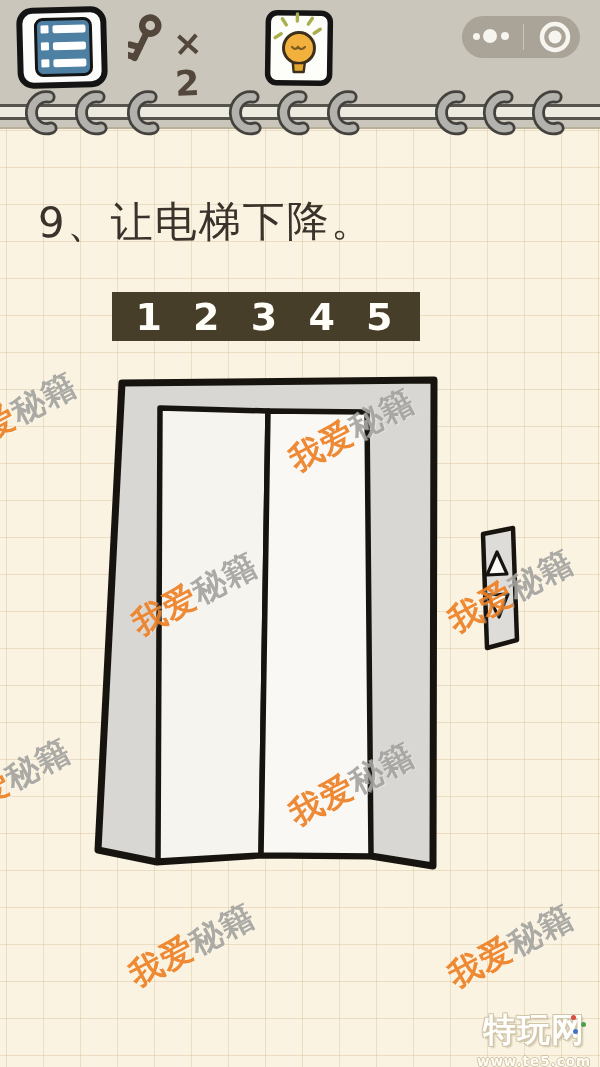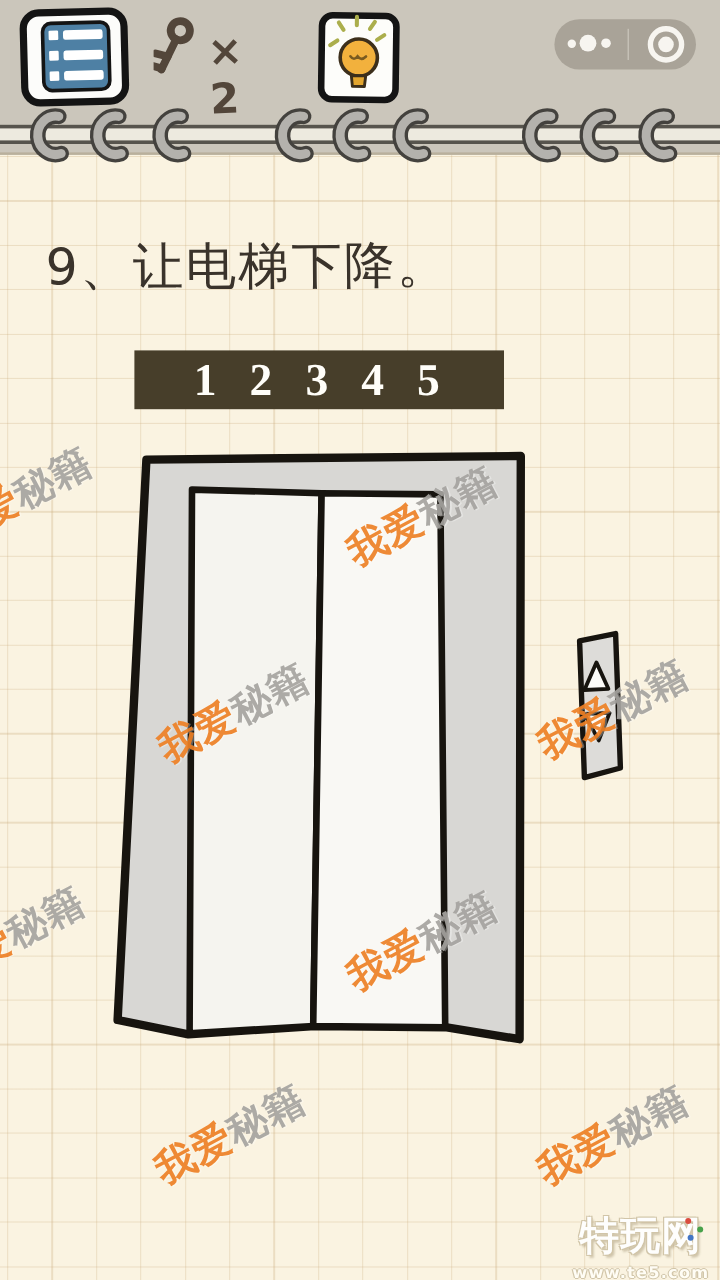--- a/index.html
+++ b/index.html
@@ -27,21 +27,21 @@
   .capsule .dot{position:absolute;background:#f7f5f0;border-radius:50%;}
   .capsule .divider{position:absolute;left:61px;top:8px;width:1px;height:26px;background:rgba(246,243,236,.45);}
   .cap-more{position:absolute;left:0;top:0;width:61px;height:42px;}
   .cap-close{position:absolute;left:62px;top:0;width:56px;height:42px;}
 
   
   .q-title{position:absolute;left:38px;top:194px;font-size:42px;letter-spacing:2px;
     color:#3a332b;font-weight:500;transform:rotate(-.4deg);}
 
   
-  .floorbar{position:absolute;left:112px;top:292px;width:308px;height:49px;background:#473e2a;font-family:Liberation Serif, serif;}
+  .floorbar{position:absolute;left:112px;top:292px;width:308px;height:49px;background:#473e2a;}
   .floorbar .nums{display:block;text-align:center;line-height:50px;font-size:38px;font-weight:600;
     color:#fffef9;letter-spacing:9px;text-indent:5px;}
 
   
   .watermark{position:absolute;white-space:nowrap;font-size:33px;font-weight:700;
     transform:translate(-50%,-50%) rotate(-28deg);letter-spacing:1px;opacity:.92;
     text-shadow:1px 1px 0 rgba(255,255,255,.35);}
   .wm-orange{color:#ee8126;}
   .wm-gray{color:#a6a4a0;}
 

